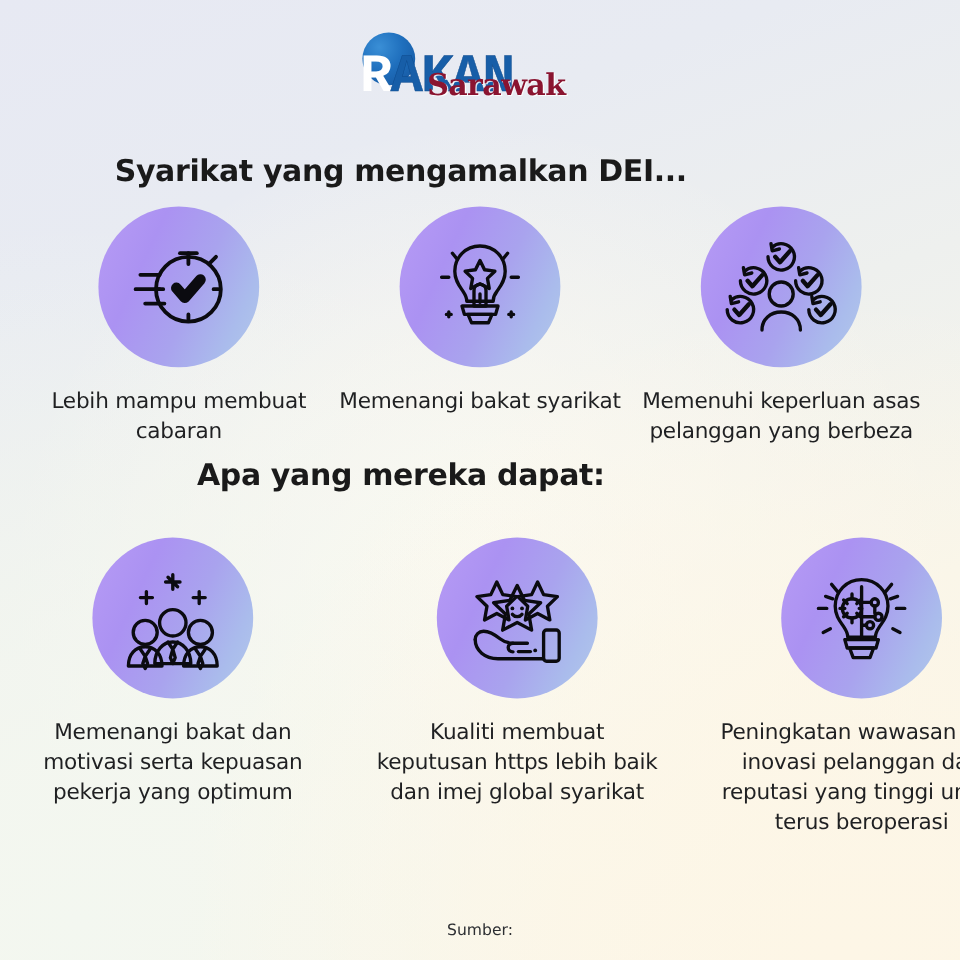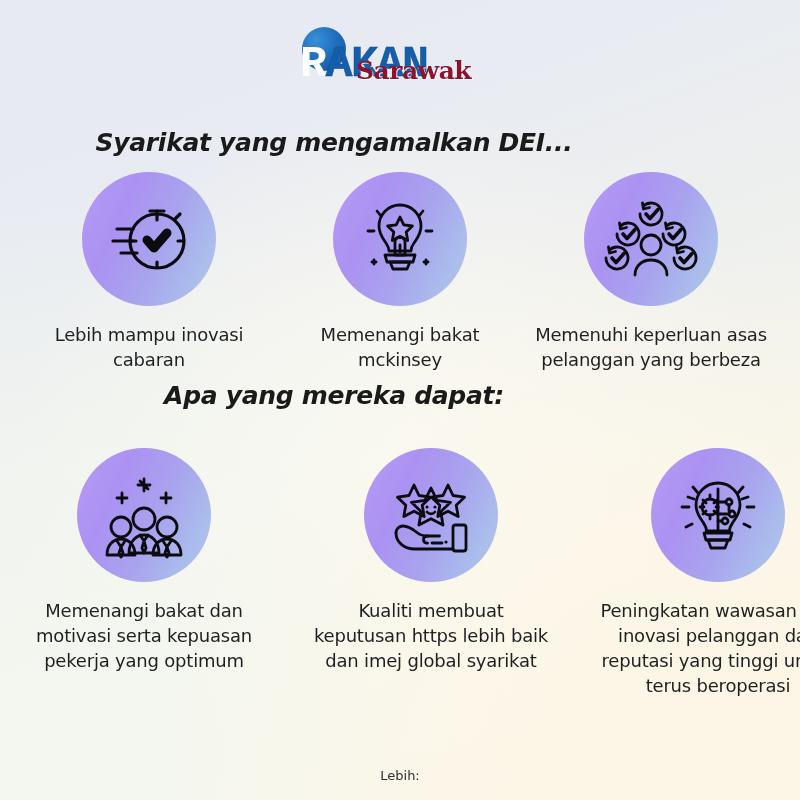--- a/index.html
+++ b/index.html
@@ -86,21 +86,20 @@
   .heading {
     position: absolute;
     left: 0;
     width: 668px;
     text-align: center;
     font-family: "DejaVu Sans", sans-serif;
     font-weight: bold;
     font-size: 25px;
     color: #1a1a1a;
     letter-spacing: -0.3px;
-    font-style: italic;
   }
   .heading-1 { top: 128px; }
   .heading-2 { top: 381px; }
 
   
   .row {
     position: absolute;
     left: 0;
     width: 800px;
     display: flex;
@@ -177,37 +176,37 @@
         <svg width="92" height="92" viewBox="0 0 92 92" fill="none" stroke="#0b0b10" stroke-width="3.2" stroke-linecap="round" stroke-linejoin="round">
           <circle cx="54" cy="48" r="27"></circle>
           <path d="M47 18h14"></path>
           <path d="M54 18v4"></path>
           <path d="M72 26l5-5"></path>
           <path d="M54 23v4M54 69v4M79 48h-4M33 48h-4"></path>
           <path d="M44 47l7 8 13-15" stroke-width="9"></path>
           <path d="M30 36H14M30 48H10M34 60H18"></path>
         </svg>
       </div>
-      <div class="caption">Lebih mampu inovasi cabaran</div>
+      <div class="caption">Lebih mampu membuat cabaran</div>
     </div>
 
     <div class="cell">
       <div class="circle">
         <svg width="92" height="92" viewBox="0 0 92 92" fill="none" stroke="#0b0b10" stroke-width="2.8" stroke-linecap="round" stroke-linejoin="round">
           <path d="M46 12c-12 0-21 9.5-21 21 0 8 4 12.5 7 17 2 3 3 5.5 3 8h22c0-2.5 1-5.5 3-8 3-4.5 7-9 7-17 0-11.5-9-21-21-21z"></path>
           <path d="M31 62h30l-2 7H33z"></path>
           <path d="M36 69h20l-3 7H39z"></path>
           <path d="M46 24l3.8 7.8 8.6 1.2-6.2 6 1.5 8.5L46 43.5 38.3 47.5l1.5-8.5-6.2-6 8.6-1.2z"></path>
           <path d="M46 44c-3 0-5 2-5 5v13h10V49c0-3-2-5-5-5z"></path>
           <path d="M46 52v7"></path>
           <path d="M23 18l4 5M69 18l-4 5M14 38h6M72 38h6"></path>
           <path d="M18 69h4M20 67v4M70 69h4M72 67v4"></path>
         </svg>
       </div>
-      <div class="caption">Memenangi bakat mckinsey</div>
+      <div class="caption">Memenangi bakat syarikat</div>
     </div>
 
     <div class="cell">
       <div class="circle">
         <svg width="96" height="92" viewBox="0 0 96 92" fill="none" stroke="#0b0b10" stroke-width="2.8" stroke-linecap="round" stroke-linejoin="round">
 
           <circle cx="48" cy="52" r="10"></circle>
           <path d="M32 82c0-9 7-15 16-15s16 6 16 15"></path>
 
           <g transform="translate(48,20)">
@@ -316,16 +315,16 @@
 
           <path d="M21 18l5 6M71 18l-5 6M10 38h7M75 38h7M14 58l6-3M78 58l-6-3M16 28l6 2M76 28l-6 2"></path>
         </svg>
       </div>
       <div class="caption">Peningkatan wawasan dan inovasi pelanggan dan reputasi yang tinggi untuk terus beroperasi</div>
     </div>
 
   </div>
 
   <div class="footer">
-    <span class="src-label">Lebih:</span>
+    <span class="src-label">Sumber:</span>
   </div>
 
 </div>
 
 </body></html>

